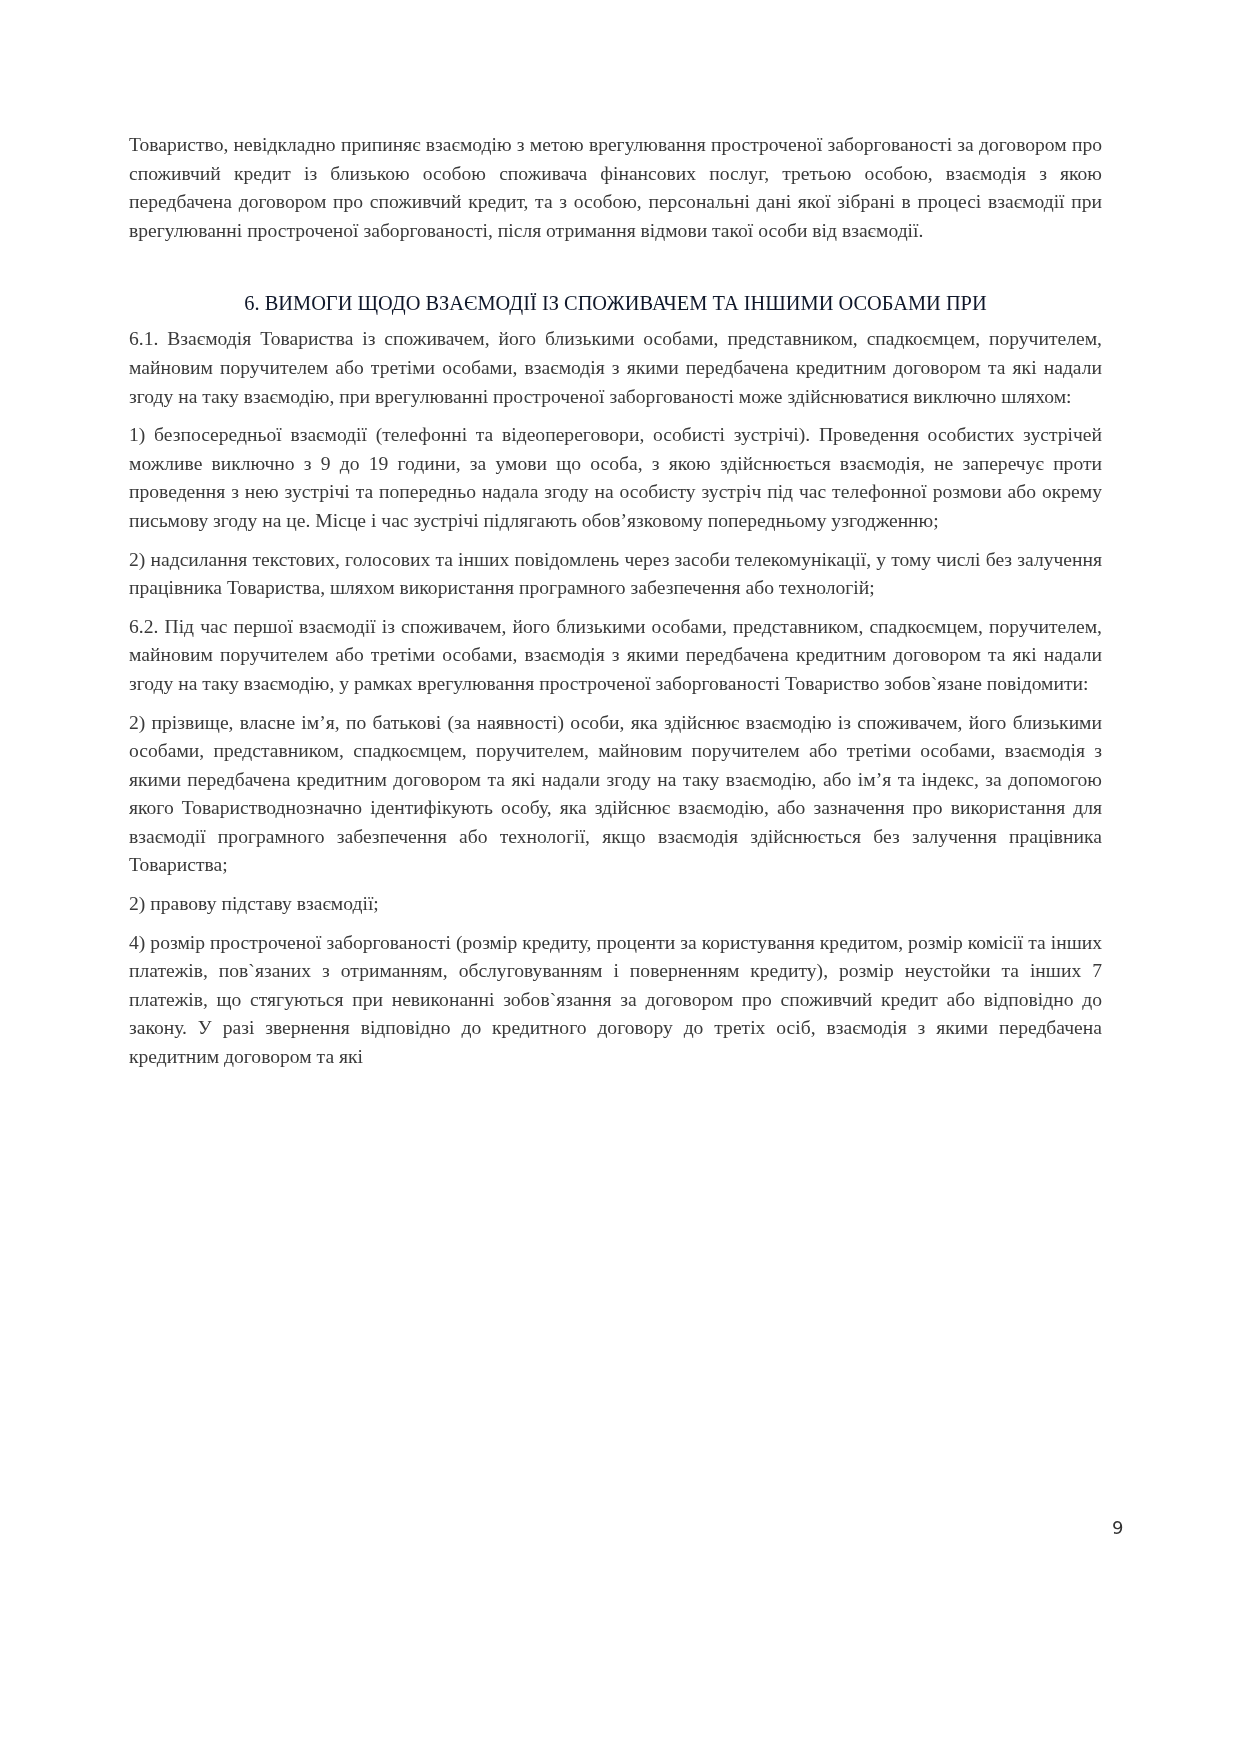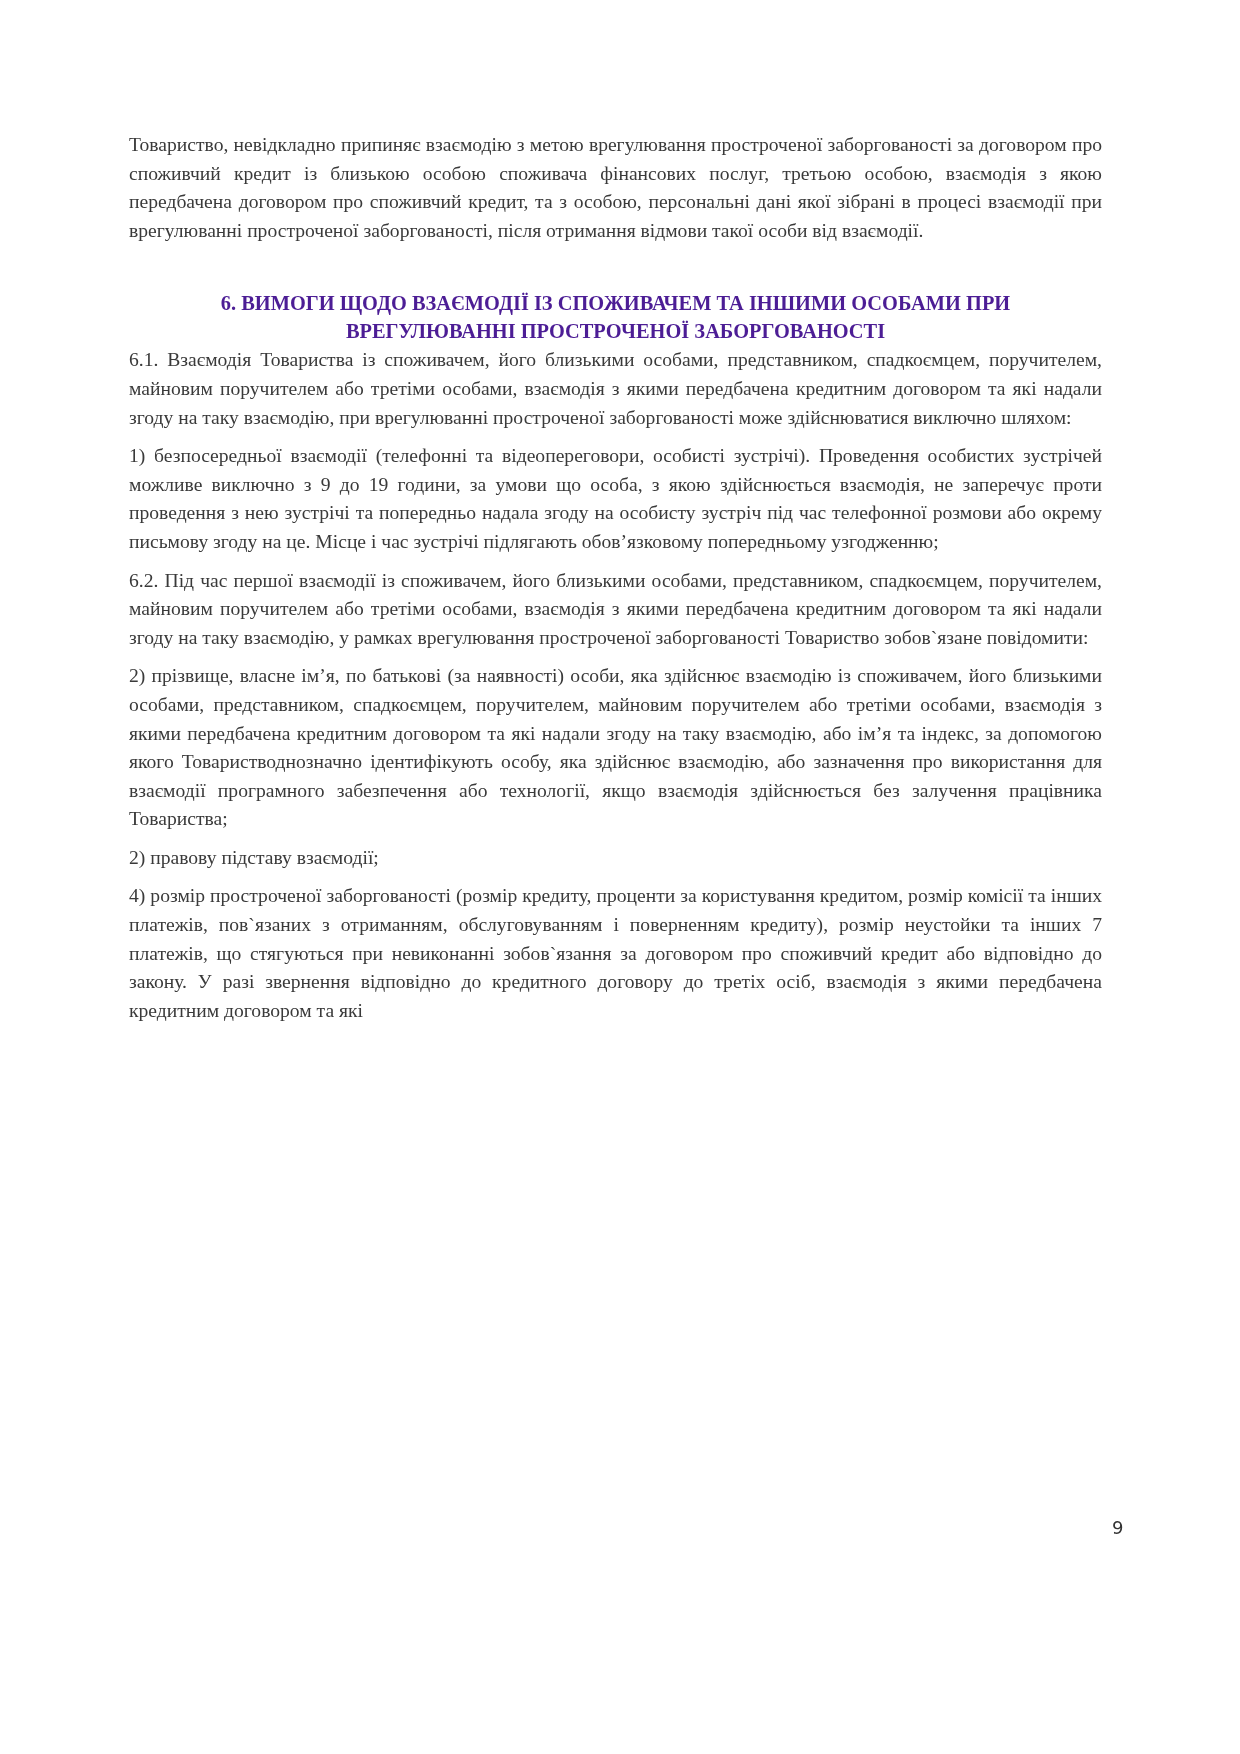--- a/index.html
+++ b/index.html
@@ -7,41 +7,41 @@
   .page {
     position: absolute; left: 129px; top: 131px; width: 973px;
     font-family: "Liberation Serif", serif;
     font-size: 19.6px; line-height: 28.6px; color: #3a3a3a;
     text-align: justify;
   }
   .para { margin: 0 0 10px 0; }
   .para.first { margin-bottom: 44px; }
   .heading {
     font-family: "Liberation Serif", serif;
-    font-weight: bold; font-size: 20.4px; line-height: 28px;
-    text-align: center; color: #4c1d95; margin: 0 0 1px 0;
+    font-weight: normal; font-size: 20.4px; line-height: 28px;
+    text-align: center; color: #0f172a; margin: 0 0 8px 0;
     text-transform: none;
   }
   .page-number {
     position: absolute; left: 1112px; top: 1517px;
     font-family: "DejaVu Sans", sans-serif; font-size: 18px; color: #333;
   }
 </style>
 </head>
 <body>
 
 <div class="page">
   <p class="para first">Товариство, невідкладно припиняє взаємодію з метою врегулювання простроченої заборгованості за договором про споживчий кредит із близькою особою споживача фінансових послуг, третьою особою, взаємодія з якою передбачена договором про споживчий кредит, та з особою, персональні дані якої зібрані в процесі взаємодії при врегулюванні простроченої заборгованості, після отримання відмови такої особи від взаємодії.</p>
 
   <div class="heading">
     <div>6. ВИМОГИ ЩОДО ВЗАЄМОДІЇ ІЗ СПОЖИВАЧЕМ ТА ІНШИМИ ОСОБАМИ ПРИ</div>
-    <div>ВРЕГУЛЮВАННІ ПРОСТРОЧЕНОЇ ЗАБОРГОВАНОСТІ</div>
   </div>
 
   <p class="para">6.1. Взаємодія Товариства із споживачем, його близькими особами, представником, спадкоємцем, поручителем, майновим поручителем або третіми особами, взаємодія з якими передбачена кредитним договором та які надали згоду на таку взаємодію, при врегулюванні простроченої заборгованості може здійснюватися виключно шляхом:</p>
   <p class="para">1) безпосередньої взаємодії (телефонні та відеопереговори, особисті зустрічі). Проведення особистих зустрічей можливе виключно з 9 до 19 години, за умови що особа, з якою здійснюється взаємодія, не заперечує проти проведення з нею зустрічі та попередньо надала згоду на особисту зустріч під час телефонної розмови або окрему письмову згоду на це. Місце і час зустрічі підлягають обов’язковому попередньому узгодженню;</p>
+  <p class="para">2) надсилання текстових, голосових та інших повідомлень через засоби телекомунікації, у тому числі без залучення працівника Товариства, шляхом використання програмного забезпечення або технологій;</p>
   <p class="para">6.2. Під час першої взаємодії із споживачем, його близькими особами, представником, спадкоємцем, поручителем, майновим поручителем або третіми особами, взаємодія з якими передбачена кредитним договором та які надали згоду на таку взаємодію, у рамках врегулювання простроченої заборгованості Товариство зобов`язане повідомити:</p>
   <p class="para">2) прізвище, власне ім’я, по батькові (за наявності) особи, яка здійснює взаємодію із споживачем, його близькими особами, представником, спадкоємцем, поручителем, майновим поручителем або третіми особами, взаємодія з якими передбачена кредитним договором та які надали згоду на таку взаємодію, або ім’я та індекс, за допомогою якого Товаристводнозначно ідентифікують особу, яка здійснює взаємодію, або зазначення про використання для взаємодії програмного забезпечення або технології, якщо взаємодія здійснюється без залучення працівника Товариства;</p>
   <p class="para">2) правову підставу взаємодії;</p>
   <p class="para">4) розмір простроченої заборгованості (розмір кредиту, проценти за користування кредитом, розмір комісії та інших платежів, пов`язаних з отриманням, обслуговуванням і поверненням кредиту), розмір неустойки та інших 7 платежів, що стягуються при невиконанні зобов`язання за договором про споживчий кредит або відповідно до закону. У разі звернення відповідно до кредитного договору до третіх осіб, взаємодія з якими передбачена кредитним договором та які</p>
 </div>
 
 <div class="page-number">9</div>
 
 </body></html>

